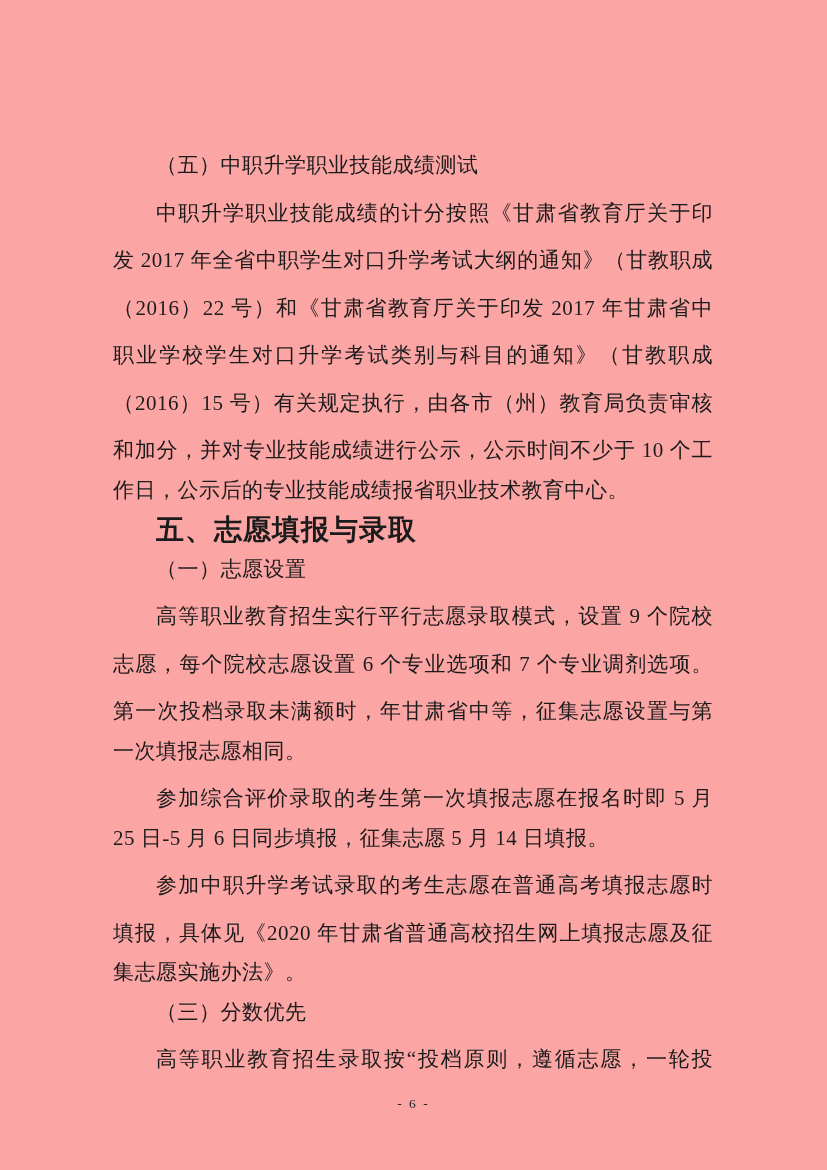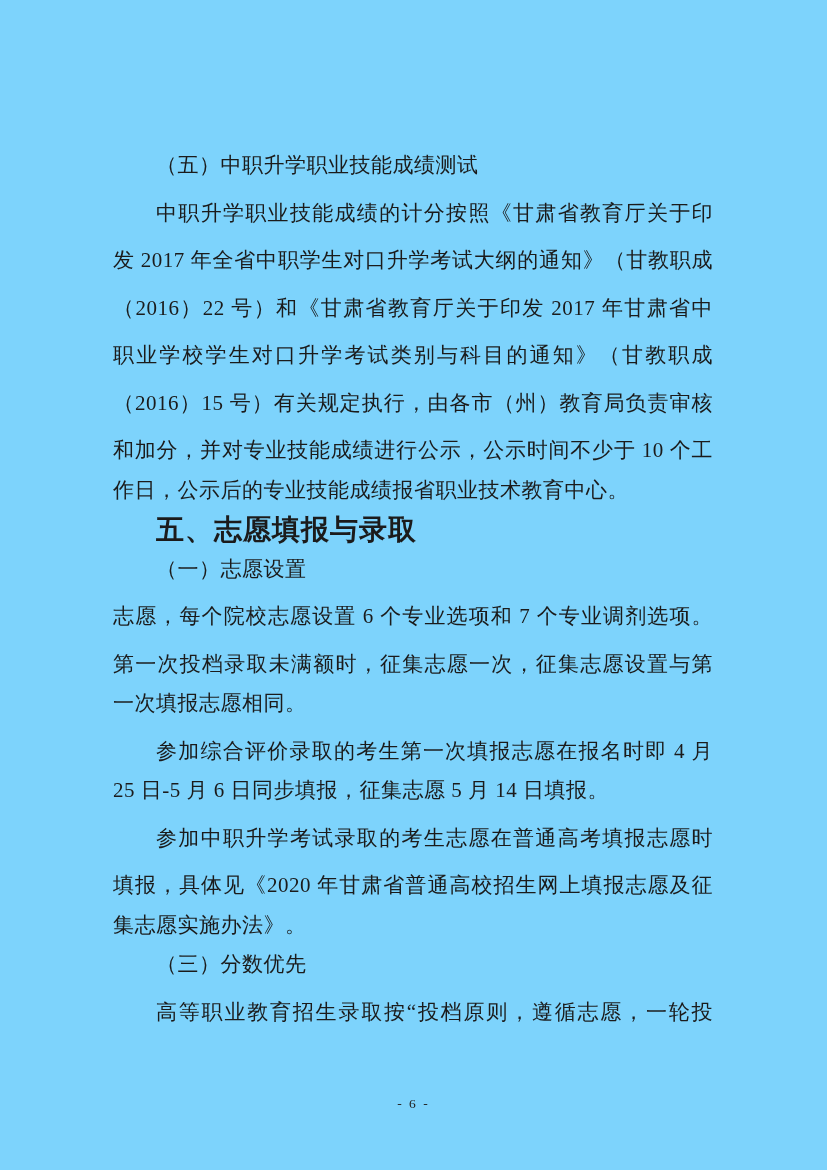--- a/index.html
+++ b/index.html
@@ -1,21 +1,21 @@
 <!DOCTYPE html>
 <html><head>
 <meta charset="utf-8">
 <style>
   html, body { margin: 0; padding: 0; background: #e8e8e8; }
   .page {
     position: relative;
     width: 827px;
     height: 1170px;
     margin: 0 auto;
-    background: #7dd3fc;
+    background: #fca5a5;
     color: #1b1b1b;
     font-family: "Liberation Serif", "DejaVu Serif", serif;
     overflow: hidden;
   }
   .content {
     position: absolute;
     left: 113px;
     top: 146px;
     width: 600px;
   }
@@ -61,24 +61,25 @@
     <div class="line kai indent">（五）中职升学职业技能成绩测试</div>
     <div class="line indent just">中职升学职业技能成绩的计分按照《甘肃省教育厅关于印</div>
     <div class="line just">发 2017 年全省中职学生对口升学考试大纲的通知》（甘教职成</div>
     <div class="line just">（2016）22 号）和《甘肃省教育厅关于印发 2017 年甘肃省中等</div>
     <div class="line just">职业学校学生对口升学考试类别与科目的通知》（甘教职成</div>
     <div class="line just">（2016）15 号）有关规定执行，由各市（州）教育局负责审核</div>
     <div class="line just">和加分，并对专业技能成绩进行公示，公示时间不少于 10 个工</div>
     <div class="line">作日，公示后的专业技能成绩报省职业技术教育中心。</div>
     <div class="line hei indent">五、志愿填报与录取</div>
     <div class="line kai indent">（一）志愿设置</div>
+    <div class="line indent just">高等职业教育招生实行平行志愿录取模式，设置 9 个院校</div>
     <div class="line just">志愿，每个院校志愿设置 6 个专业选项和 7 个专业调剂选项。</div>
-    <div class="line just">第一次投档录取未满额时，征集志愿一次，征集志愿设置与第</div>
+    <div class="line just">第一次投档录取未满额时，年甘肃省中等，征集志愿设置与第</div>
     <div class="line">一次填报志愿相同。</div>
-    <div class="line indent just">参加综合评价录取的考生第一次填报志愿在报名时即 4 月</div>
+    <div class="line indent just">参加综合评价录取的考生第一次填报志愿在报名时即 5 月</div>
     <div class="line">25 日-5 月 6 日同步填报，征集志愿 5 月 14 日填报。</div>
     <div class="line indent just">参加中职升学考试录取的考生志愿在普通高考填报志愿时</div>
     <div class="line just">填报，具体见《2020 年甘肃省普通高校招生网上填报志愿及征</div>
     <div class="line">集志愿实施办法》。</div>
     <div class="line kai indent">（三）分数优先</div>
     <div class="line indent just">高等职业教育招生录取按“投档原则，遵循志愿，一轮投</div>
   </div>
   <div class="footer">- 6 -</div>
 </div>
 

